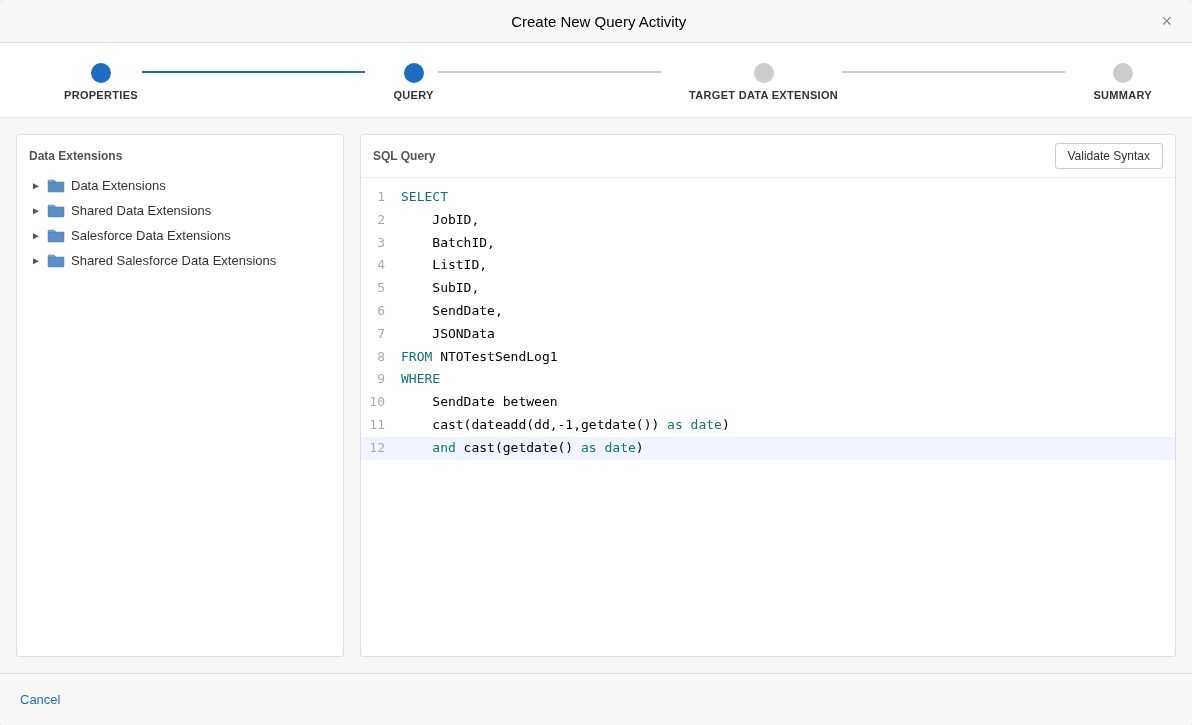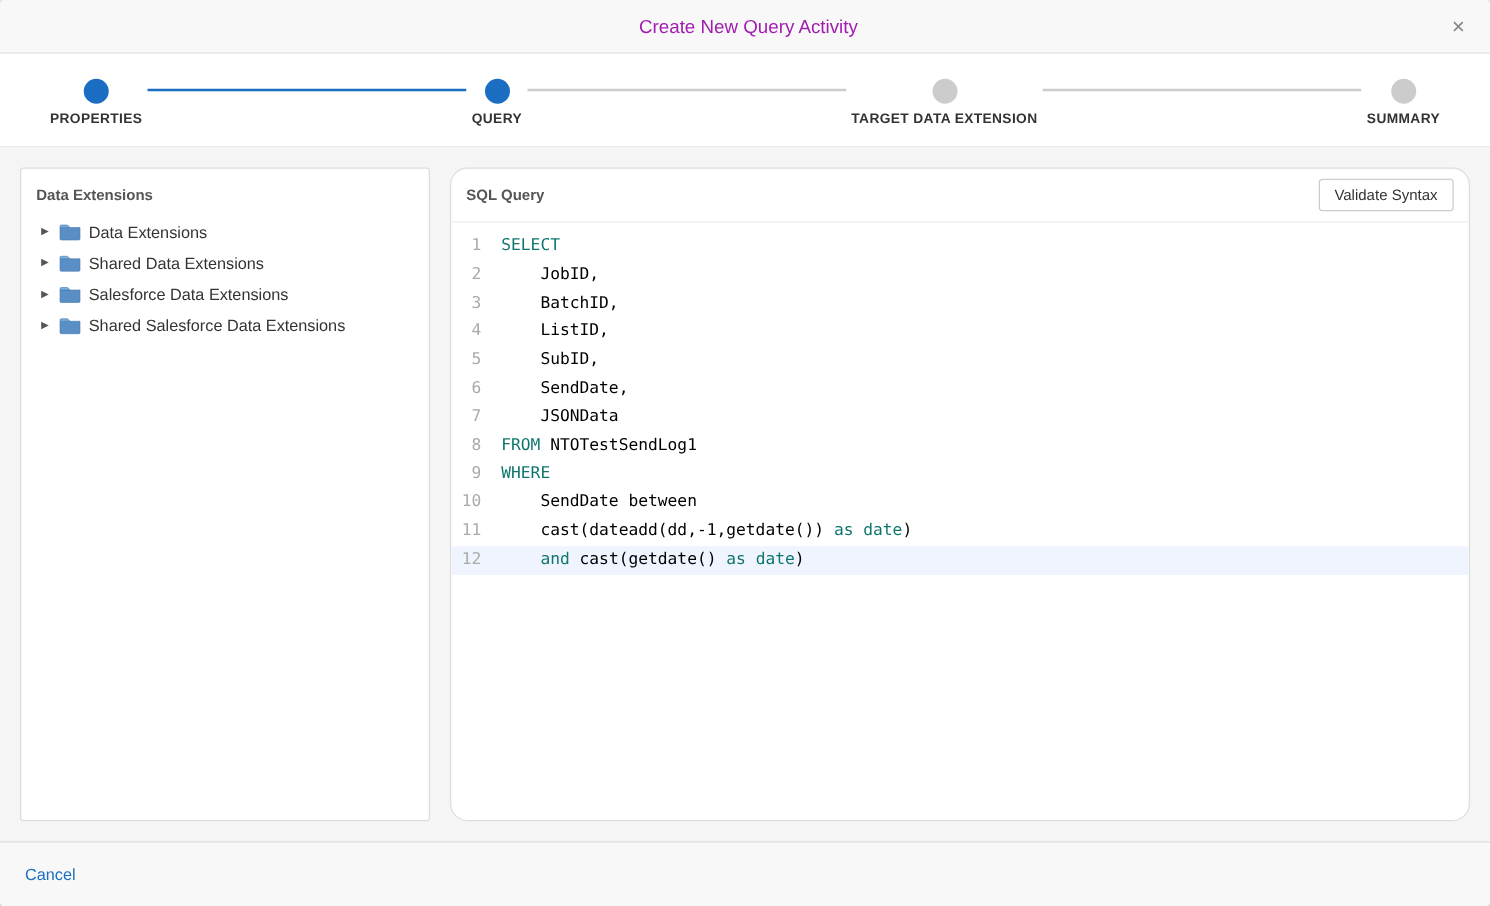--- a/index.html
+++ b/index.html
@@ -26,21 +26,21 @@
       background: #f8f8f8;
       border-bottom: 1px solid #ddd;
       padding: 12px 16px;
       display: flex;
       align-items: center;
       justify-content: space-between;
     }
     .modal-title {
       font-size: 15px;
       font-weight: 400;
-      color: #a21caf;
+      color: #000000;
       flex: 1;
       text-align: center;
     }
     .close-btn {
       background: none;
       border: none;
       font-size: 18px;
       color: #888;
       cursor: pointer;
       line-height: 1;
@@ -56,20 +56,21 @@
     .step-group {
       display: flex;
       align-items: center;
       flex: 1;
     }
     .step-item {
       display: flex;
       flex-direction: column;
       align-items: center;
       position: relative;
+      margin-left: 24px;
     }
     .step-circle {
       width: 20px;
       height: 20px;
       border-radius: 50%;
       display: flex;
       align-items: center;
       justify-content: center;
       font-size: 10px;
     }
@@ -152,21 +153,21 @@
       position: relative;
     }
     .folder-icon svg {
       width: 18px;
       height: 14px;
     }
     .right-panel {
       flex: 1;
       background: #fff;
       border: 1px solid #ddd;
-      border-radius: 14px;
+      border-radius: 3px;
       display: flex;
       flex-direction: column;
       overflow: hidden;
     }
     .right-panel-header {
       display: flex;
       align-items: center;
       justify-content: space-between;
       padding: 8px 12px;
       border-bottom: 1px solid #eee;

